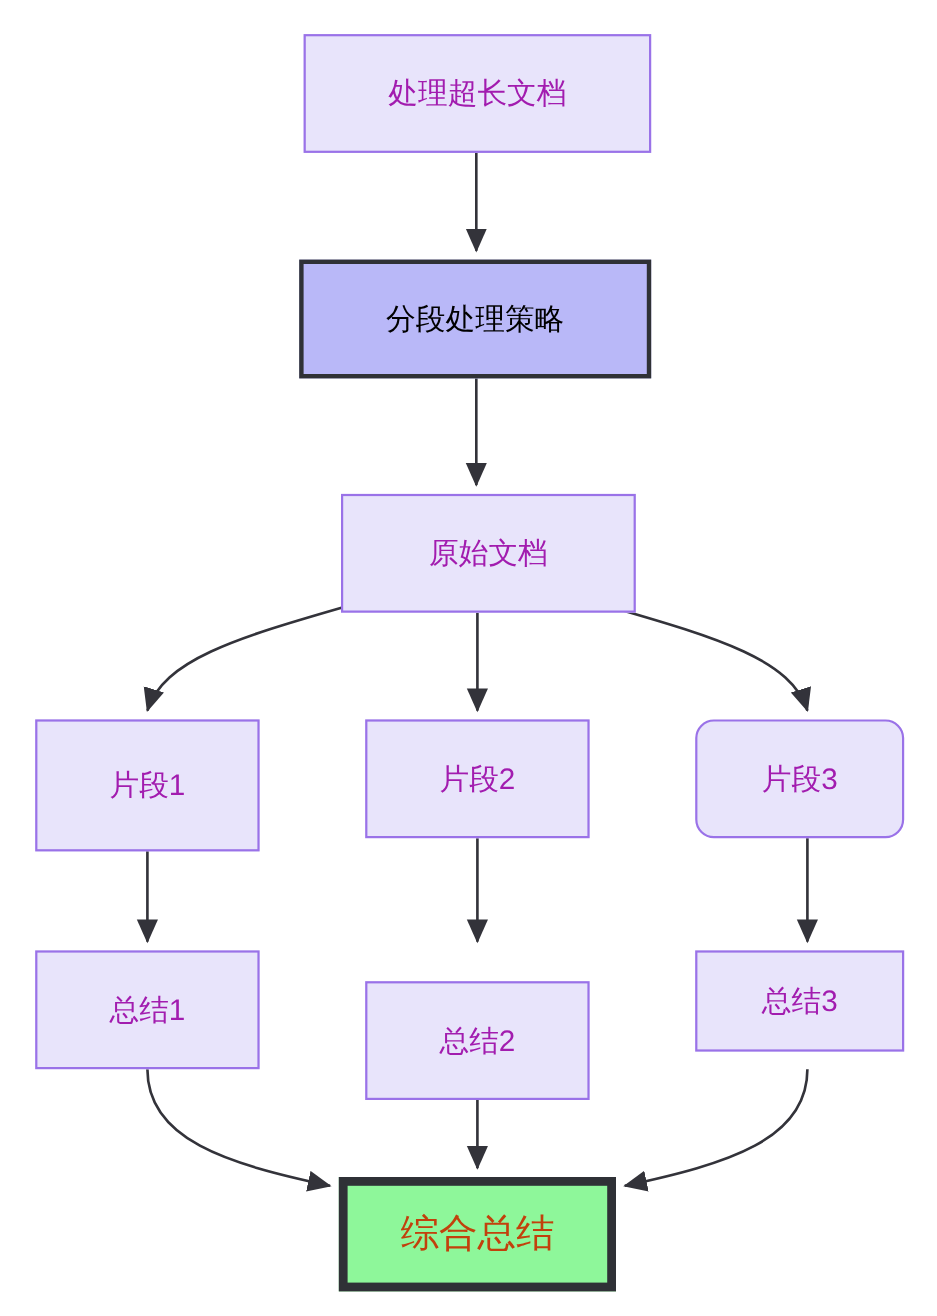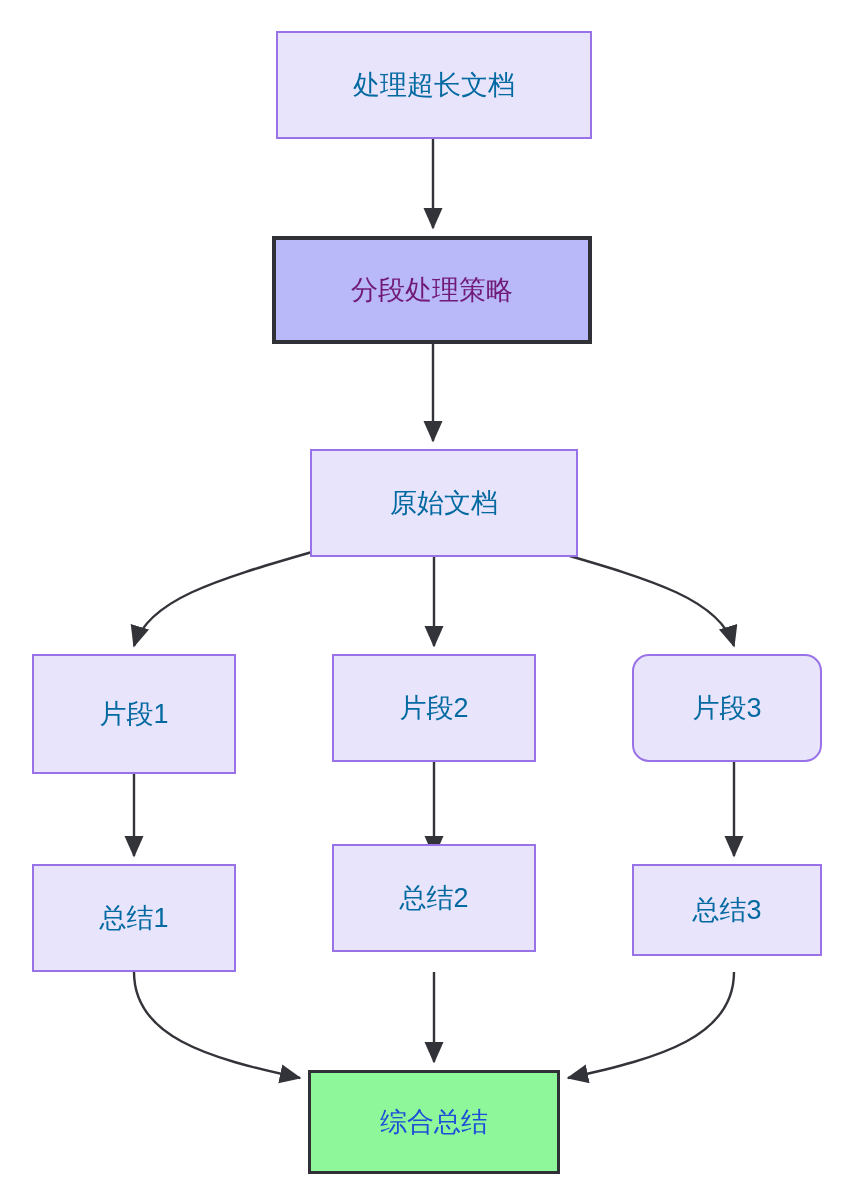--- a/index.html
+++ b/index.html
@@ -35,36 +35,36 @@
     z-index: 2;
   }
   .node-label {
     display: block;
     white-space: nowrap;
   }
   
   .node.plain {
     background: #e8e4fb;
     border: 2px solid #9a72e8;
-    color: #0369a1;
+    color: #a21caf;
     font-size: 27px;
   }
   
   .node.emphasis {
     background: #b9b8f8;
     border: 4px solid #2f3136;
-    color: #701a75;
+    color: #000000;
     font-size: 27px;
   }
   
   .node.success {
     background: #8ef79a;
-    border: 3px solid #ef4444;
-    color: #1d4ed8;
-    font-size: 27px;
+    border: 8px solid #ef4444;
+    color: #c2410c;
+    font-size: 35px;
   }
 </style>
 </head>
 <body style="background: rgb(255, 255, 255);">
 
 <div id="canvas" style="background: rgb(255, 255, 255);">
 
   <svg id="edges" viewBox="0 0 852 1196" width="852" height="1196" xmlns="http://www.w3.org/2000/svg">
     <defs>
       <marker id="arrowhead" markerWidth="10" markerHeight="10" refX="8.4" refY="4" orient="auto" markerUnits="strokeWidth">
@@ -107,21 +107,21 @@
   </div>
 
   <div class="node plain" style="left: 632px; top: 654px; width: 190px; height: 108px; background: rgb(232, 228, 251); border-color: rgb(154, 114, 232); border-radius: 17px;">
     <span class="node-label">片段3</span>
   </div>
 
   <div class="node plain" style="left: 32px; top: 864px; width: 204px; height: 108px; background: rgb(232, 228, 251); border-color: rgb(154, 114, 232);">
     <span class="node-label">总结1</span>
   </div>
 
-  <div class="node plain" style="left: 332px; top: 844px; width: 204px; height: 108px; background: rgb(232, 228, 251); border-color: rgb(154, 114, 232);">
+  <div class="node plain" style="left: 332px; top: 892px; width: 204px; height: 108px; background: rgb(232, 228, 251); border-color: rgb(154, 114, 232);">
     <span class="node-label">总结2</span>
   </div>
 
   <div class="node plain" style="left: 632px; top: 864px; width: 190px; height: 92px; background: rgb(232, 228, 251); border-color: rgb(154, 114, 232);">
     <span class="node-label">总结3</span>
   </div>
 
   <div class="node success" style="left: 308px; top: 1070px; width: 252px; height: 104px; background: rgb(142, 247, 154); border-color: rgb(47, 49, 54);">
     <span class="node-label">综合总结</span>
   </div>

